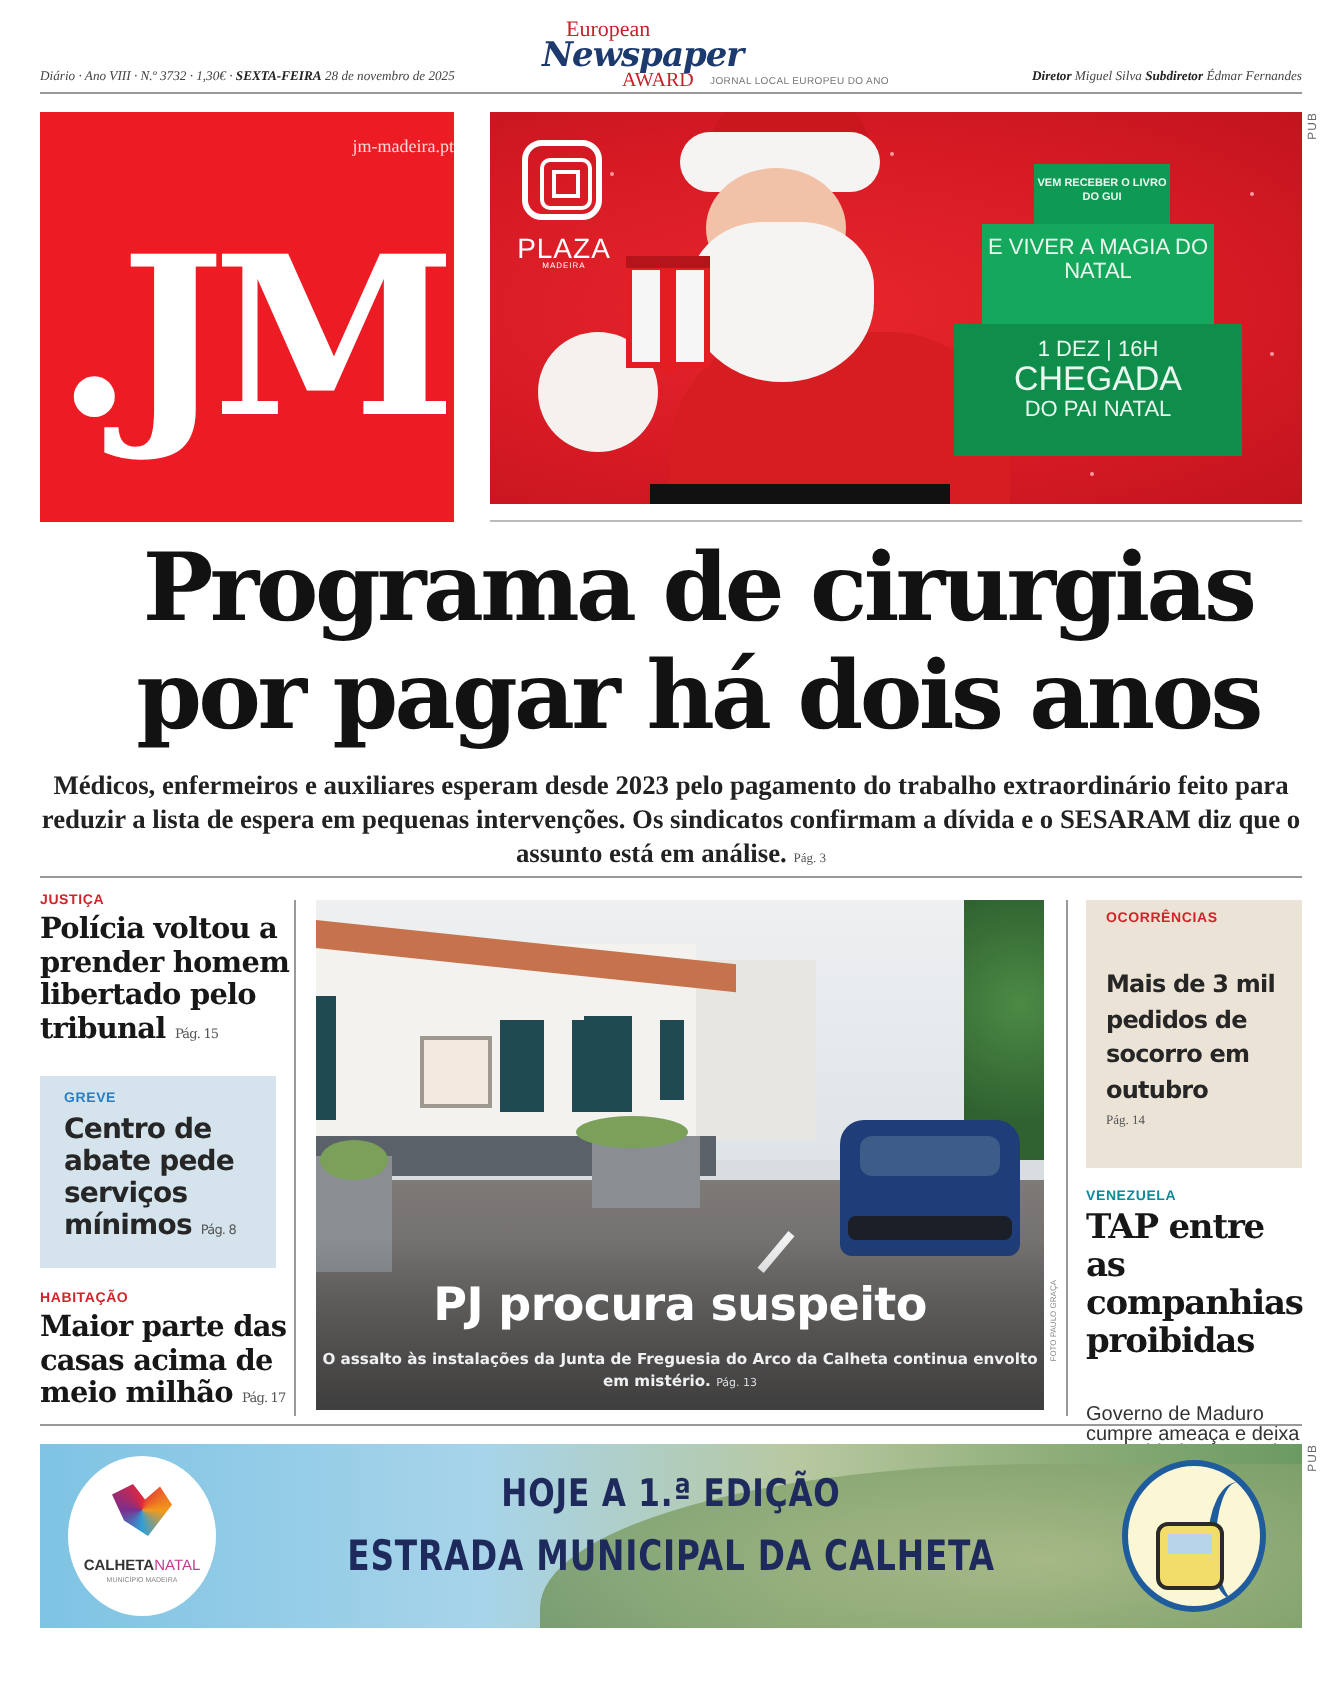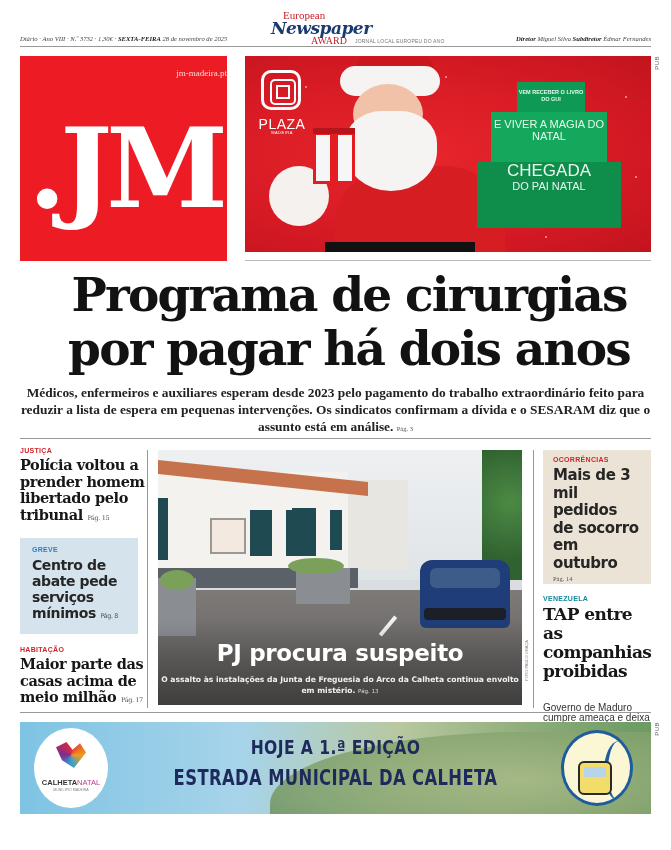--- a/index.html
+++ b/index.html
@@ -94,21 +94,21 @@
   .ph-overlay { position: absolute; left: 0; top: 170px; width: 100%; height: 85px; background: linear-gradient(rgba(40,40,40,0), rgba(40,40,40,0.55)); }
   .photo-title { position: absolute; left: 0; top: 190px; width: 100%; text-align: center; color: #fff; font-family: "DejaVu Sans", sans-serif; font-weight: bold; font-size: 23px; letter-spacing: -0.3px; }
   .photo-dek { position: absolute; left: 0; top: 224px; width: 100%; text-align: center; color: #f0f0f0; font-family: "DejaVu Sans", sans-serif; font-weight: bold; font-size: 7.6px; line-height: 11px; }
   .photo-dek .pg { color: #ddd; font-size: 5.5px; }
   .credit { position: absolute; left: 524px; top: 640px; font-family: "Liberation Sans", sans-serif; font-size: 4px; color: #888; writing-mode: vertical-rl; transform: rotate(180deg); }
   .col-divider-r { position: absolute; left: 533px; top: 450px; width: 1px; height: 258px; background: #999; }
 
   
   .col-right { position: absolute; left: 543px; top: 450px; width: 110px; }
   .ocorr-box { position: absolute; left: 0; top: 0; width: 108px; height: 134px; background: #ebe3d5; padding: 6px 10px; }
-  .ocorr-box .story-sans { font-size: 15px; line-height: 17.5px; margin-top: 4px; }
+  .ocorr-box .story-sans { font-size: 12px; line-height: 17.5px; margin-top: 21px; }
   .ocorr-box .pg { display: block; margin-top: 3px; }
   .venez { position: absolute; left: 0; top: 145px; width: 112px; }
   .venez .story-serif { font-size: 17px; line-height: 19px; margin-top: 3px; letter-spacing: -0.6px; }
   .venez .sub { font-family: "Liberation Sans", sans-serif; font-size: 10px; line-height: 9.5px; color: #333; margin-top: 22px; }
 
   .rule-bot { position: absolute; left: 20px; top: 712px; width: 631px; height: 1px; background: #999; }
 
   
   .ad-bot { position: absolute; left: 20px; top: 722px; width: 631px; height: 92px; overflow: hidden; background: linear-gradient(90deg, #7ec3e3 0%, #a7d4ea 35%, #b8c8a0 60%, #8fae7a 80%, #6b9a62 100%); }
   .ad-bot .hill { position: absolute; left: 250px; top: 10px; width: 420px; height: 120px; background: radial-gradient(ellipse at 60% 40%, #a9ba88 0%, #7fa06a 60%, #5f8252 100%); border-radius: 60% 0 0 0; opacity: 0.85; }
@@ -168,20 +168,21 @@
   <div class="gift"></div>
   <div class="gift-bow"></div>
   <div class="belt"></div>
   <div class="tree t1">
       <span>VEM RECEBER O LIVRO DO GUI</span>
     </div>
   <div class="tree t2">
       <span>E VIVER A MAGIA DO NATAL</span>
     </div>
   <div class="tree t3">
+    <span class="d">1 DEZ | 16H</span>
     <span class="c">CHEGADA</span>
     <span class="p">DO PAI NATAL</span>
   </div>
 </div>
 <div class="pub" style="left:654px;top:56px">PUB</div>
 <div class="rule-ad"></div>
 
 <div class="headline">
   <div>Programa de cirurgias</div>
   <div>por pagar há dois anos</div>

